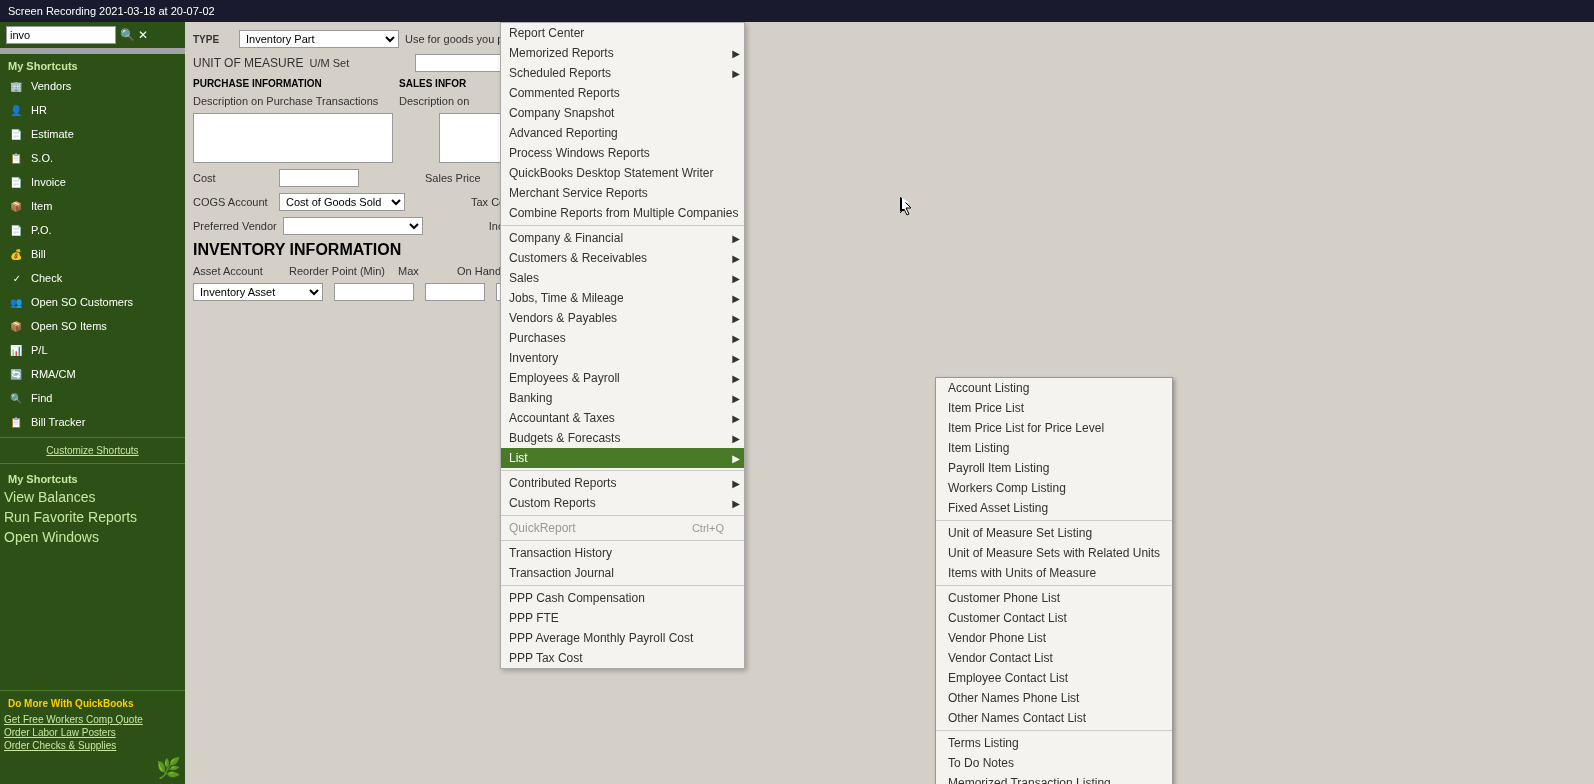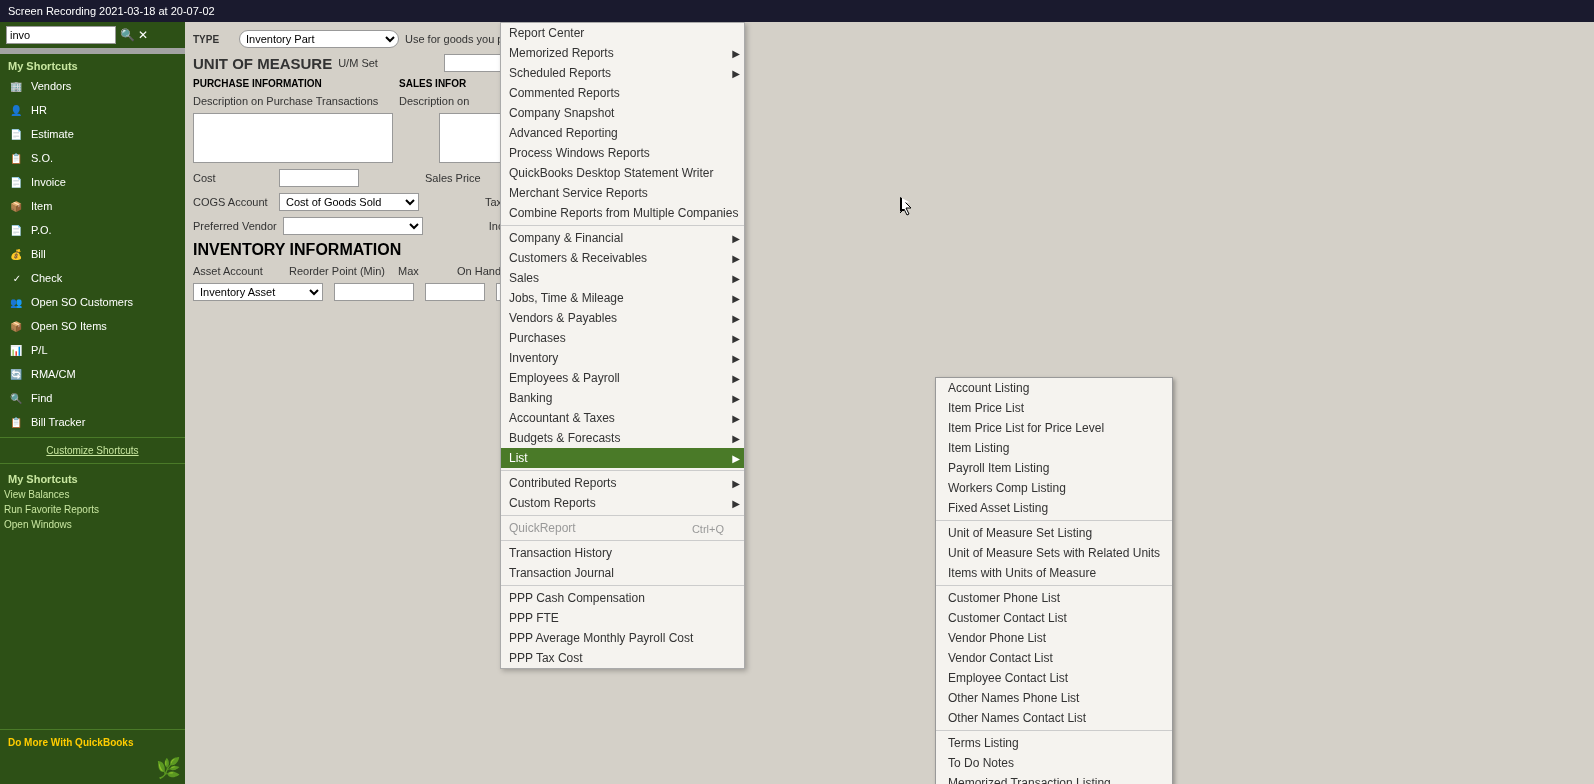--- a/index.html
+++ b/index.html
@@ -93,21 +93,21 @@
       font-size: 10px;
       color: #c8e6a0;
       cursor: pointer;
       text-decoration: underline;
     }
 
     .sidebar-footer-item {
       padding: 2px 4px;
       cursor: pointer;
       color: #c8e6a0;
-      font-size: 10px;
+      font-size: 14px;
     }
 
     .sidebar-logo {
       padding: 4px 8px;
       color: #ffcc00;
       font-size: 10px;
       font-weight: bold;
     }
 
     .sidebar-footer-links a {
@@ -162,21 +162,20 @@
       background: #fff;
       border: 1px solid #999;
       height: 18px;
       font-size: 11px;
       padding: 0 2px;
       width: 140px;
     }
 
     .type-select {
       width: 160px;
-      border-radius: 9px;
     }
 
     .menu-item {
       padding: 3px 20px 3px 8px;
       cursor: pointer;
       font-size: 12px;
       color: #333;
       display: flex;
       align-items: center;
       justify-content: space-between;
@@ -202,21 +201,20 @@
     }
 
     .menu-separator {
       height: 1px;
       background: #ccc;
       margin: 2px 0;
     }
 
     .menu-item-disabled {
       color: #999;
-      align-items: flex-end;
     }
 
     
     .submenu-right {
       position: absolute;
       left: 750px;
       top: 355px;
       background: #f5f3ef;
       border: 1px solid #999;
       box-shadow: 2px 2px 4px rgba(0,0,0,0.3);
@@ -351,40 +349,45 @@
 
   <div class="sidebar-section-title">My Shortcuts</div>
 
   <div class="sidebar-footer-item">View Balances</div>
   <div class="sidebar-footer-item">Run Favorite Reports</div>
   <div class="sidebar-footer-item">Open Windows</div>
 
   <div style="margin-top:auto;">
     <div class="sidebar-divider"></div>
     <div class="sidebar-logo">Do More With QuickBooks</div>
+    <div class="sidebar-footer-links">
+      <a>Get Free Workers Comp Quote</a>
+      <a>Order Labor Law Posters</a>
+      <a>Order Checks &amp; Supplies</a>
+    </div>
     <div style="text-align:right;padding:4px;">
       <span style="font-size:20px;">🌿</span>
     </div>
   </div>
 </div>
 
 <div class="main-content">
   <div class="form-area">
 
     <div class="form-row">
       <span class="form-label" style="min-width:40px;font-weight:bold;font-size:10px;text-transform:uppercase;">TYPE</span>
       <select class="form-select type-select">
         <option>Inventory Part</option>
       </select>
       <span style="font-size:11px;color:#333;">Use for goods you purchase, track as</span>
     </div>
 
 
     <div class="form-row">
-      <span class="form-label" style="font-weight:bold;font-size:15px;text-transform:uppercase;">UNIT OF MEASURE</span>
+      <span class="form-label" style="font-weight:normal;font-size:12px;text-transform:uppercase;">UNIT OF MEASURE</span>
       <span class="form-label">U/M Set</span>
       <select class="form-select" style="width:160px;"></select>
       <button class="form-input" style="width:50px;cursor:pointer;background:#d4d0c8;border:1px solid #999;height:18px;font-size:11px;">Edit...</button>
     </div>
 
     <div class="form-row">
       <span style="font-weight:bold;font-size:10px;text-transform:uppercase;min-width:200px;">PURCHASE INFORMATION</span>
       <span style="font-weight:bold;font-size:10px;text-transform:uppercase;">SALES INFOR</span>
     </div>
 
@@ -399,21 +402,21 @@
     </div>
 
     <div class="form-row">
       <span class="form-label" style="min-width:80px;">Cost</span>
       <input type="text" class="form-input" style="width: 80px; text-align: right;">
       <span class="form-label" style="margin-left:60px;">Sales Price</span>
     </div>
 
     <div class="form-row">
       <span class="form-label" style="min-width:80px;">COGS Account</span>
-      <select class="form-select" style="width:140px;">
+      <select class="form-select" style="width:126px;">
         <option>Cost of Goods Sold</option>
       </select>
       <span class="form-label" style="margin-left:60px;">Tax Code</span>
     </div>
 
     <div class="form-row">
       <span class="form-label" style="min-width:80px;">Preferred Vendor</span>
       <select class="form-select" style="width:140px;"></select>
       <span class="form-label" style="margin-left:60px;">Income Accou</span>
     </div>

